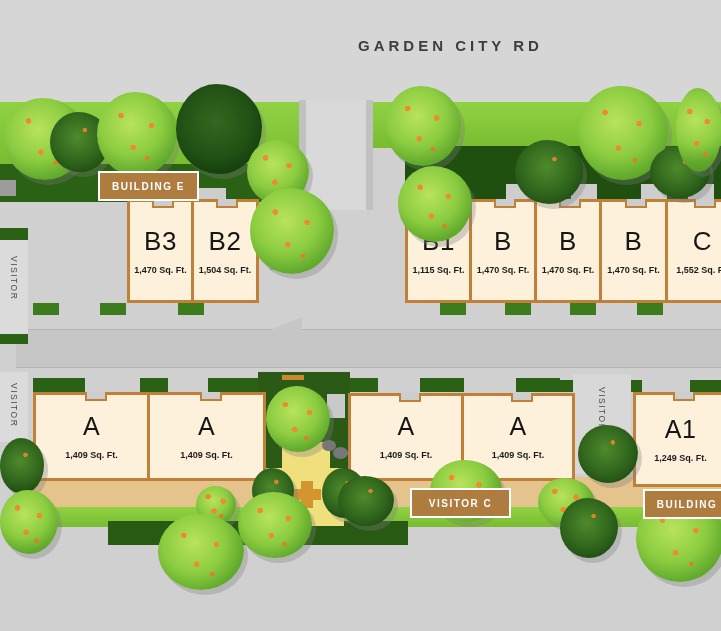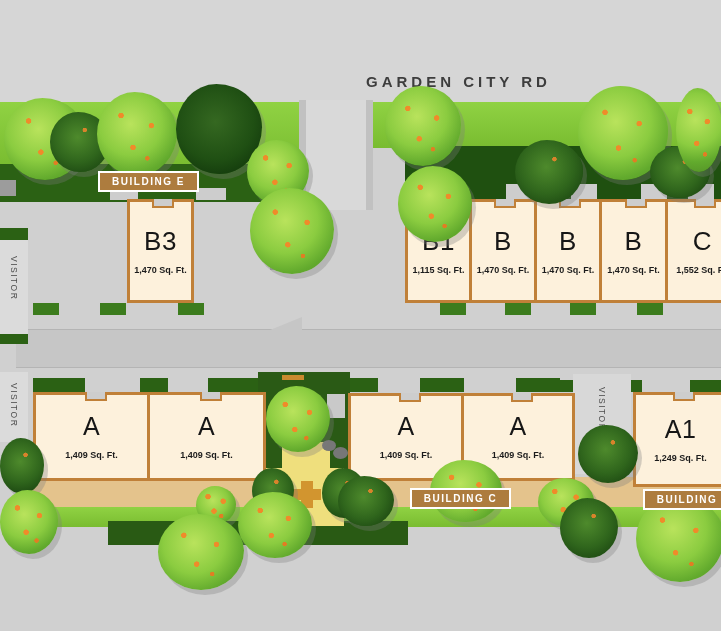--- a/index.html
+++ b/index.html
@@ -47,31 +47,31 @@
     radial-gradient(circle at 46% 42%, #356821, #1f4f13 55%, #0f330a 90%);}
   
   .unit{position:absolute;box-sizing:border-box;background:#fdf1dc;border:3px solid #c08038;
         display:flex;flex-direction:column;align-items:center;justify-content:center;gap:11px;z-index:10;}
   .uname{font-size:26px;color:#161616;letter-spacing:0.5px;line-height:1;}
   .row2 .uname{font-size:25px;}
   .uarea{font-size:9px;font-weight:700;color:#1c1c1c;white-space:nowrap;}
   .notch{position:absolute;top:-3px;left:54%;transform:translateX(-50%);width:22px;height:9px;
          background:#cdcdcd;border:2px solid #c08038;border-top:none;box-sizing:border-box;}
   
-  .blabel{position:absolute;width:101px;height:21px;background:#ad7c3e;border:2px solid #ffffff;
+  .blabel{position:absolute;width:101px;height:30px;background:#ad7c3e;border:2px solid #ffffff;
           box-sizing:border-box;display:flex;align-items:center;justify-content:center;
           color:#ffffff;font-size:10px;font-weight:700;letter-spacing:1.5px;white-space:nowrap;z-index:30;}
 </style>
 </head>
 <body>
 
 <div class="scene">
 
   <div class="abs top-road"></div>
-  <div class="abs road-label" style="left:366px;top:37px;margin-top:36px;">GARDEN CITY RD</div>
+  <div class="abs road-label" style="left:358px;top:37px;">GARDEN CITY RD</div>
 
   <div class="abs grass" style="left:0;top:102px;width:299px;height:64px;"></div>
   <div class="abs grass" style="left:373px;top:102px;width:348px;height:46px;"></div>
   <div class="abs hedge" style="left:0;top:164px;width:299px;height:38px;"></div>
   <div class="abs hedge2" style="left:405px;top:146px;width:316px;height:56px;"></div>
 
   <div class="abs entry-path" style="left:299px;top:100px;width:74px;height:110px;"></div>
   <div class="abs entry-edge" style="left:299px;top:100px;width:7px;height:110px;"></div>
   <div class="abs entry-edge" style="left:366px;top:100px;width:7px;height:110px;"></div>
 
@@ -126,20 +126,25 @@
   <div class="abs sand" style="left:266px;top:468px;width:78px;height:58px;"></div>
   <div class="abs cross" style="left:293px;top:489px;width:28px;height:11px;"></div>
   <div class="abs cross" style="left:301px;top:481px;width:12px;height:27px;"></div>
   <div class="abs rock" style="left:322px;top:440px;width:14px;height:11px;"></div>
   <div class="abs rock" style="left:333px;top:447px;width:15px;height:12px;"></div>
 
   <div class="unit" style="left:127px;top:199px;width:67px;height:104px;">
     <i class="notch"></i>
     <div class="uname">B3</div>
     <div class="uarea">1,470 Sq. Ft.</div>
+  </div>
+  <div class="unit" style="left:191px;top:199px;width:68px;height:104px;">
+    <i class="notch"></i>
+    <div class="uname">B2</div>
+    <div class="uarea">1,504 Sq. Ft.</div>
   </div>
 
   <div class="unit" style="left:405px;top:199px;width:67px;height:104px;">
     <i class="notch"></i>
     <div class="uname">B1</div>
     <div class="uarea">1,115 Sq. Ft.</div>
   </div>
   <div class="unit" style="left:469px;top:199px;width:68px;height:104px;">
     <i class="notch"></i>
     <div class="uname">B</div>
@@ -212,16 +217,16 @@
   <div class="tree tree-l" style="left:158px;top:514px;width:86px;height:76px;"></div>
   <div class="tree tree-l" style="left:238px;top:492px;width:74px;height:66px;"></div>
   <div class="tree tree-d" style="left:338px;top:476px;width:56px;height:50px;"></div>
   <div class="tree tree-l" style="left:430px;top:460px;width:72px;height:62px;"></div>
   <div class="tree tree-l" style="left:538px;top:478px;width:56px;height:48px;"></div>
   <div class="tree tree-d" style="left:578px;top:425px;width:60px;height:58px;"></div>
   <div class="tree tree-d" style="left:560px;top:498px;width:58px;height:60px;"></div>
   <div class="tree tree-l" style="left:636px;top:496px;width:88px;height:86px;"></div>
 
   <div class="blabel" style="left:98px;top:171px;">BUILDING E</div>
-  <div class="blabel" style="left:410px;top:488px;">BUILDING C</div>
+  <div class="blabel" style="left:410px;top:488px;">VISITOR C</div>
   <div class="blabel" style="left:643px;top:489px;">BUILDING B</div>
 
 </div>
 
 </body></html>

